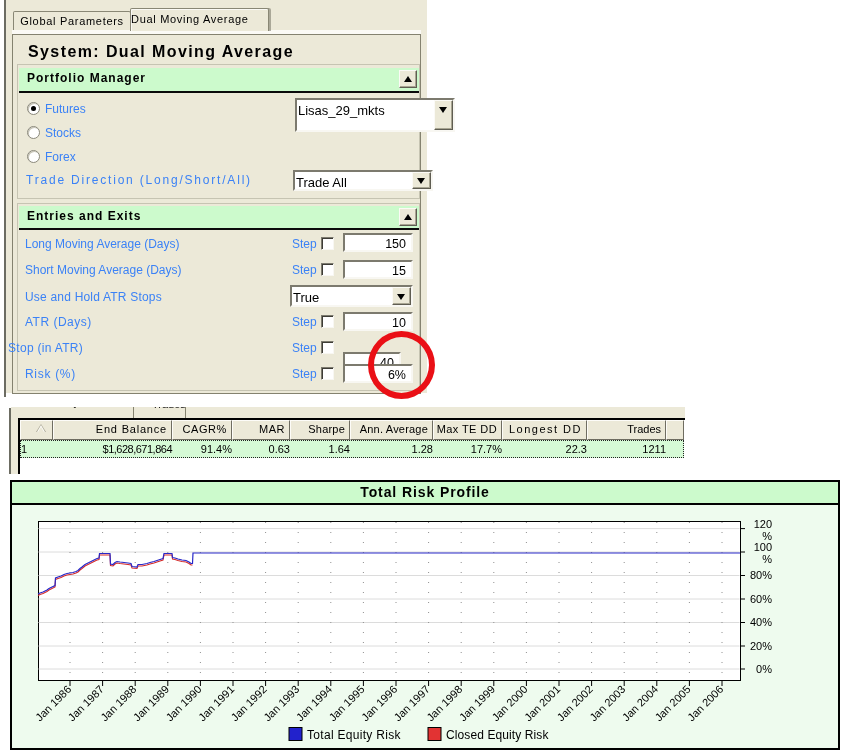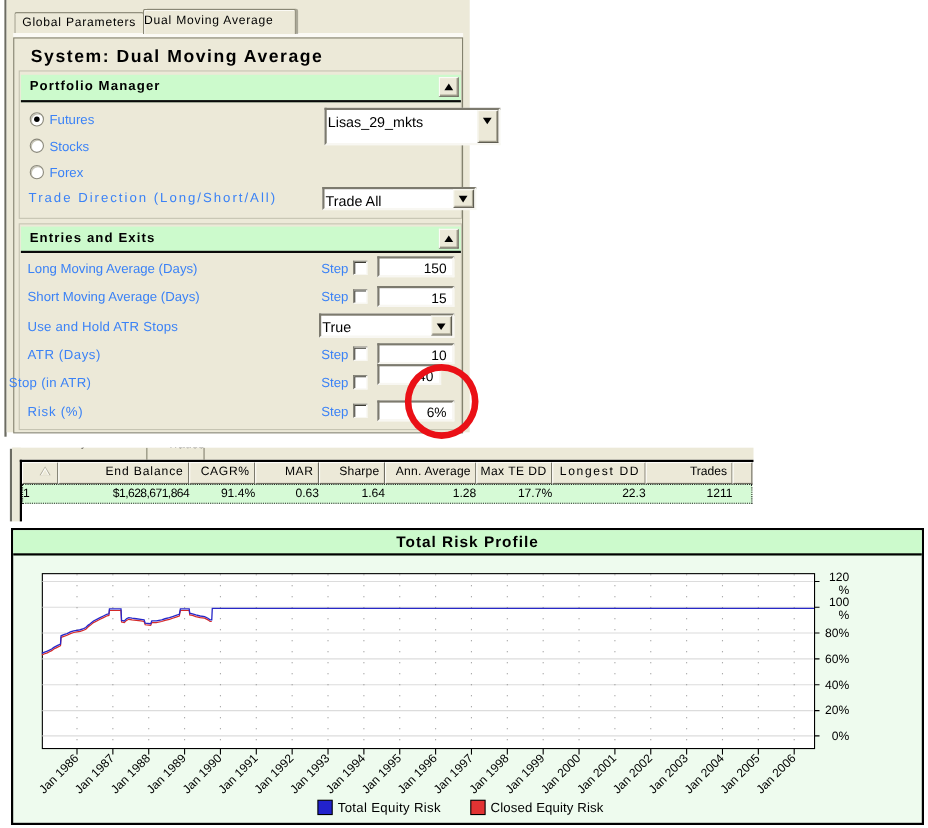--- a/index.html
+++ b/index.html
@@ -89,21 +89,21 @@
       <span class="tri-dn"></span>
     </span>
   </div>
 <div class="abs lbl" style="left:25px;top:315px;letter-spacing:0.5px;">ATR (Days)</div>
 <div class="abs lbl" style="left:292px;top:315px;">Step</div>
 <div class="abs chk" style="left:321px;top:315px;"></div>
 <div class="abs input" style="left:343px;top:312px;width:70px;height:19px;">10</div>
 <div class="abs lbl" style="left:8px;top:341px;letter-spacing:0.3px;">Stop (in ATR)</div>
 <div class="abs lbl" style="left:292px;top:341px;">Step</div>
 <div class="abs chk" style="left:321px;top:341px;"></div>
-<div class="abs input" style="left:343px;top:331px;width:58px;height:19px;">40</div>
+<div class="abs input" style="left:343px;top:352px;width:58px;height:19px;">40</div>
 <div class="abs lbl" style="left:25px;top:367px;letter-spacing:0.7px;">Risk (%)</div>
 <div class="abs lbl" style="left:292px;top:367px;">Step</div>
 <div class="abs chk" style="left:321px;top:367px;"></div>
 <div class="abs input" style="left:343px;top:364px;width:70px;height:19px;">6%</div>
 
 <div class="abs" style="left:9px;top:408px;width:2px;height:66px;background:#6c6c62;"></div>
 <div class="abs beige" style="left:11px;top:407px;width:8px;height:67px;"></div>
 <div class="abs beige" style="left:11px;top:407px;width:674px;height:11px;overflow:hidden;">
   <span style="position:absolute;left:21px;top:-11px;font-size:11px;">Summary</span>
   <span style="position:absolute;left:141px;top:-9px;font-size:11px;color:#111;">Trades</span>

